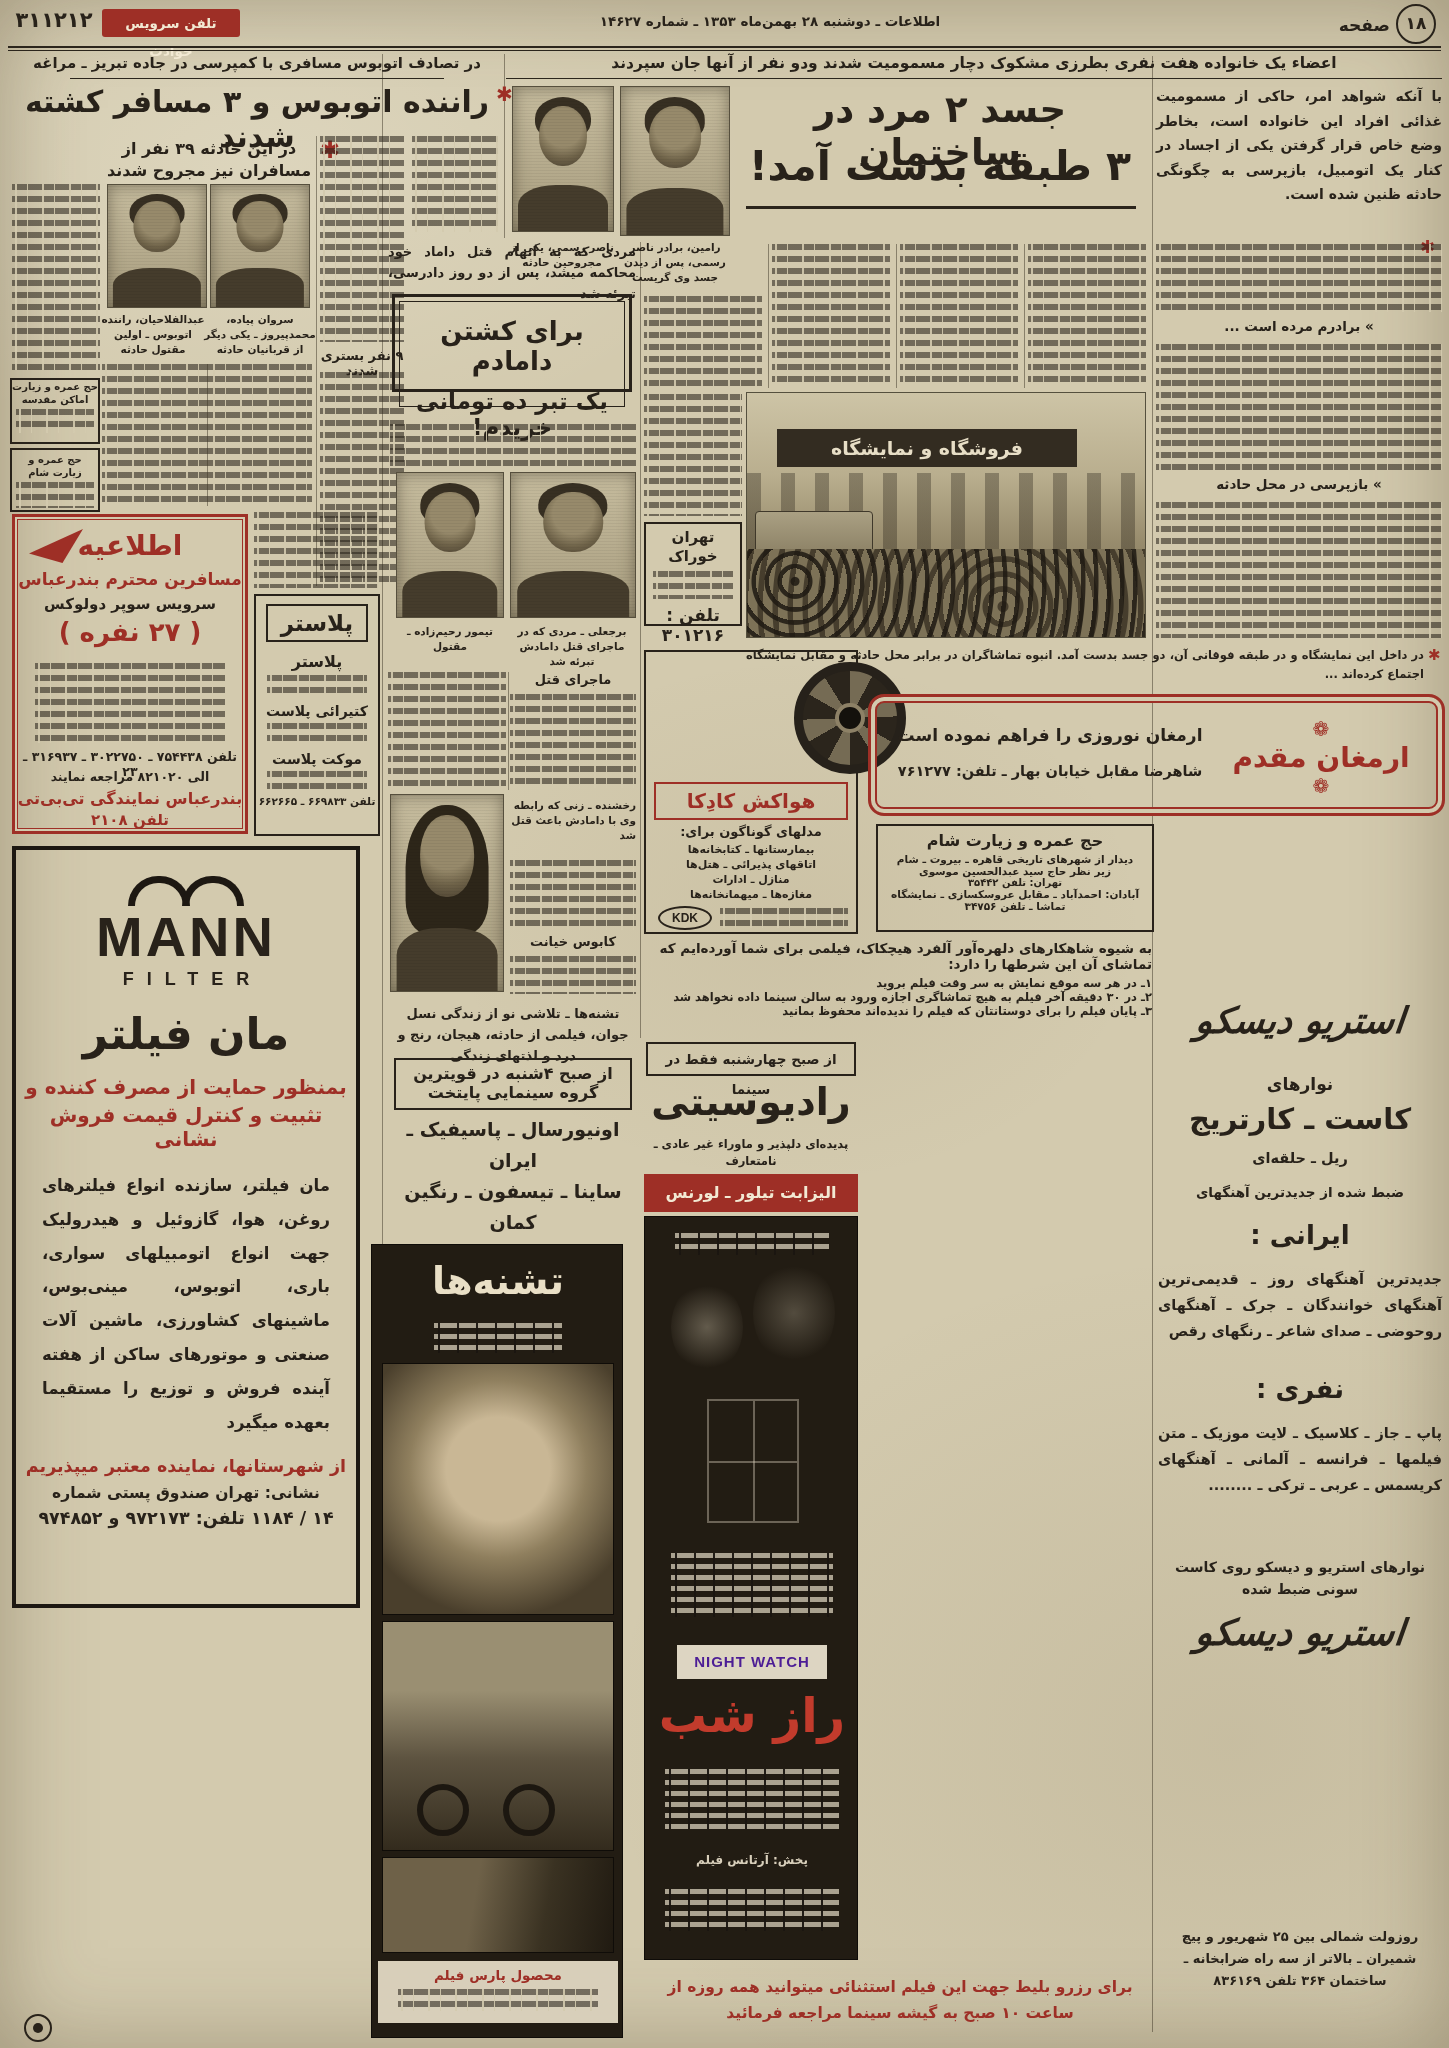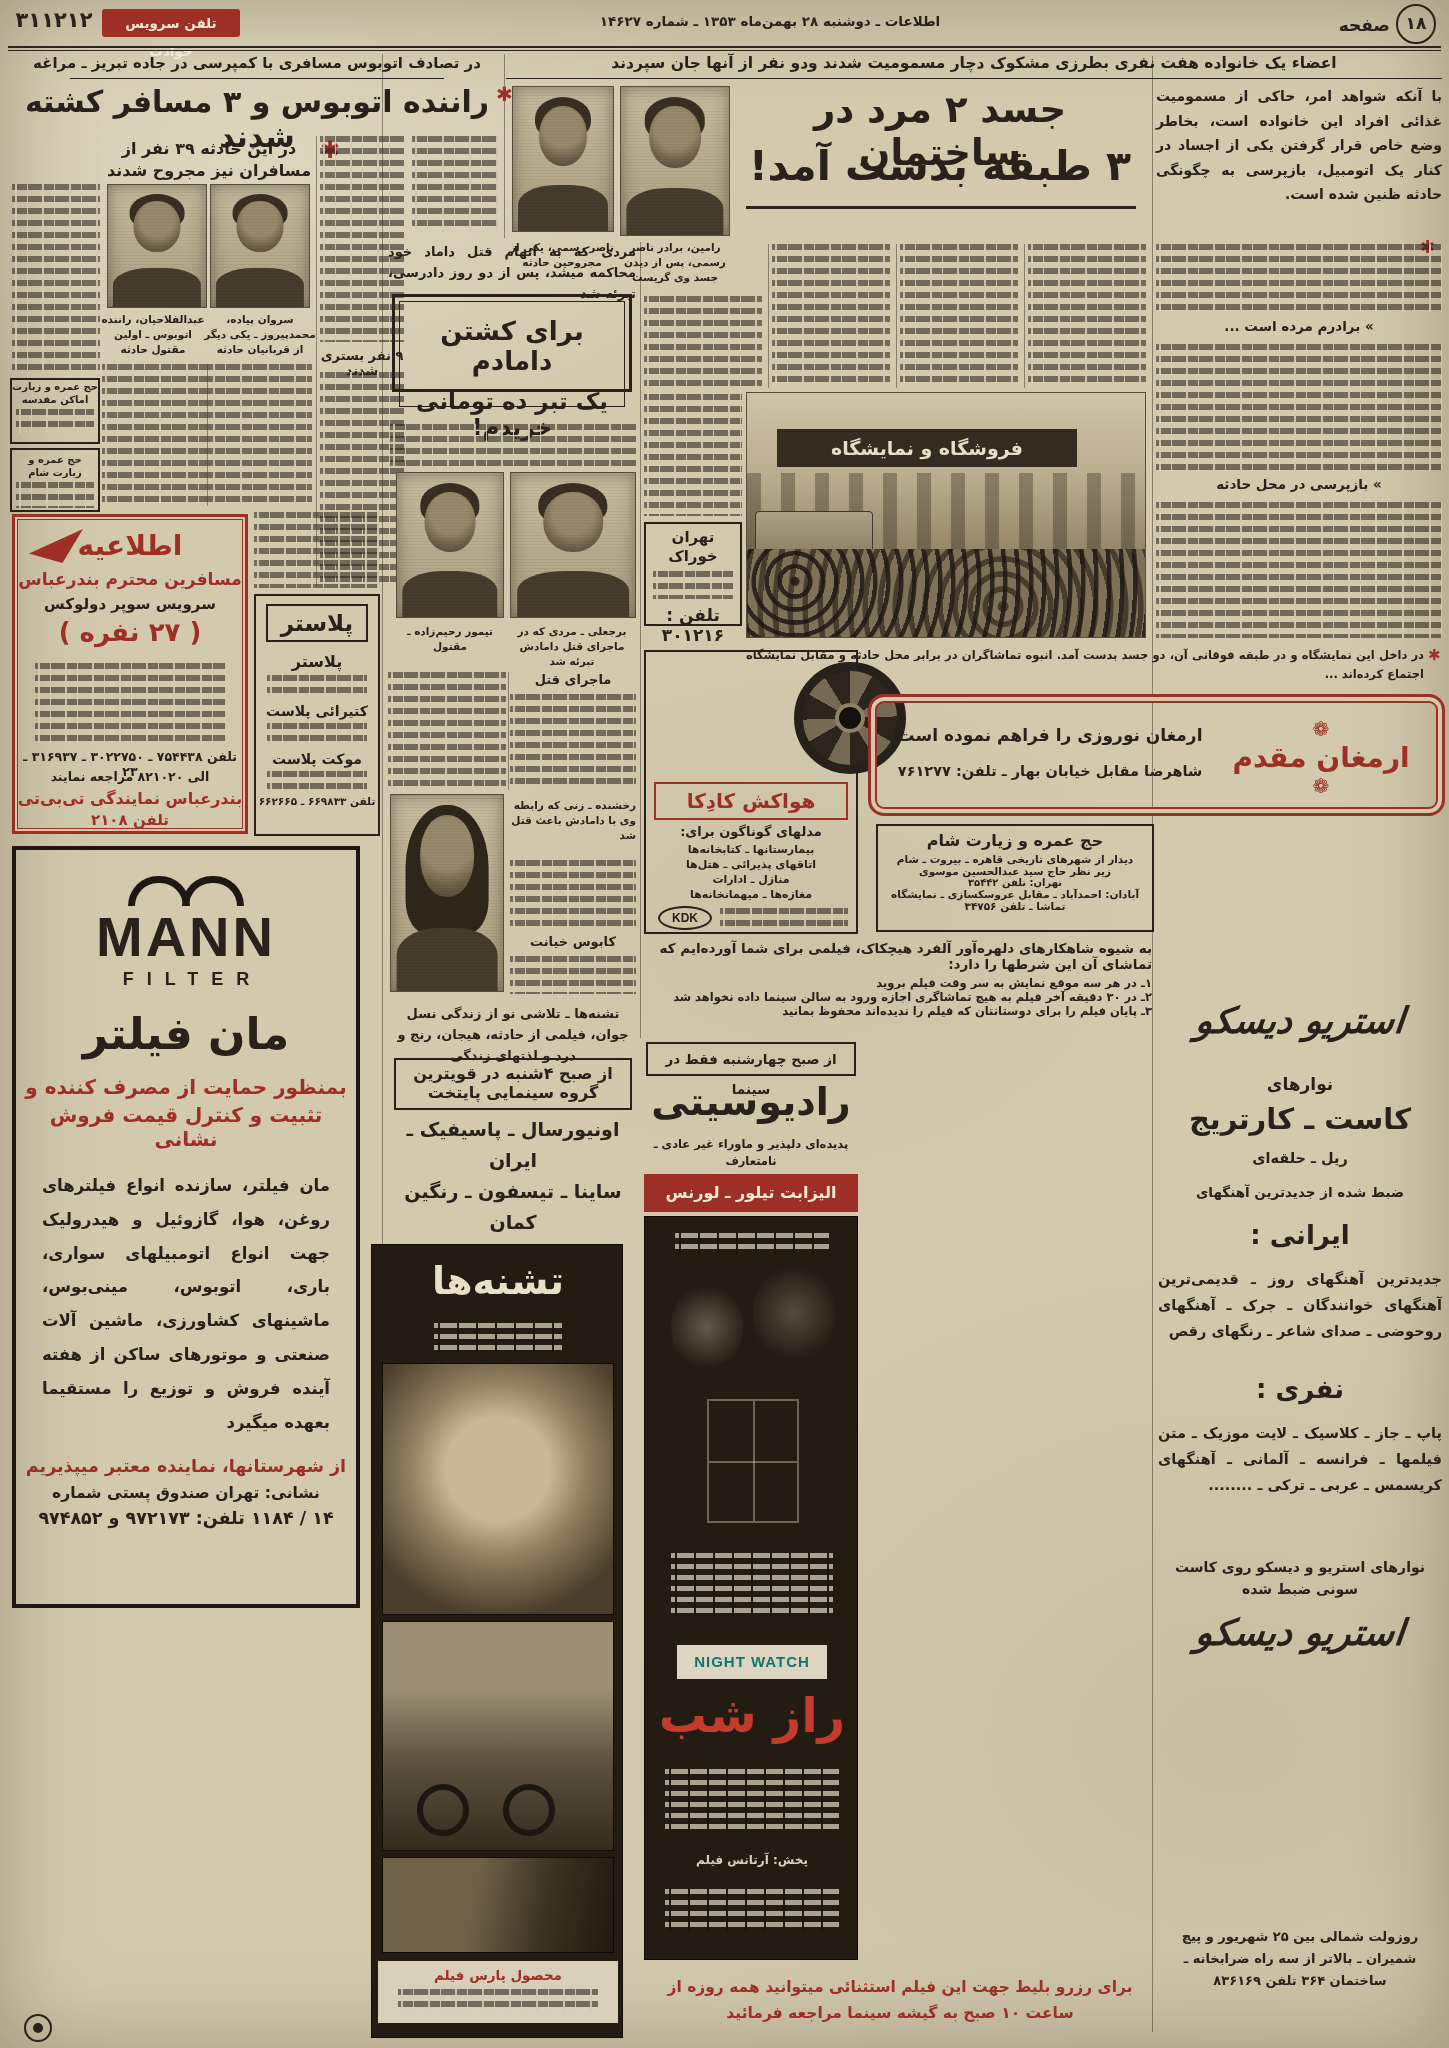--- a/index.html
+++ b/index.html
@@ -290,21 +290,21 @@
 
   <div class="abs poster" style="left:644px;top:1216px;width:214px;height:744px">
     <div class="abs fxl" style="left:30px;top:16px;width:154px;height:22px"></div>
     <div class="abs" style="left:26px;top:64px;width:72px;height:92px;border-radius:50%;background:radial-gradient(circle,rgba(222,211,185,.34),transparent 70%)"></div>
     <div class="abs" style="left:108px;top:44px;width:82px;height:104px;border-radius:50%;background:radial-gradient(circle,rgba(222,211,185,.26),transparent 70%)"></div>
     <div class="abs" style="left:62px;top:182px;width:92px;height:124px;border:2px solid rgba(220,210,190,.4)">
       <div style="position:absolute;left:50%;top:0;width:2px;height:100%;background:rgba(220,210,190,.4)"></div>
       <div style="position:absolute;left:0;top:50%;width:100%;height:2px;background:rgba(220,210,190,.4)"></div>
     </div>
     <div class="abs fxl" style="left:26px;top:336px;width:162px;height:64px"></div>
-    <div class="abs b c ltr" style="left:32px;top:428px;width:150px;height:34px;background:#ddd5c2;color:#0f766e;font-size:15px;line-height:34px;letter-spacing:1px;font-family:'Liberation Sans',sans-serif">NIGHT WATCH</div>
+    <div class="abs b c ltr" style="left:32px;top:428px;width:150px;height:34px;background:#ddd5c2;color:#4c1d95;font-size:15px;line-height:34px;letter-spacing:1px;font-family:'Liberation Sans',sans-serif">NIGHT WATCH</div>
     <div class="abs b c" style="left:10px;top:470px;width:194px;font-size:48px;color:#c23b2c">راز شب</div>
     <div class="abs fxl" style="left:20px;top:552px;width:174px;height:60px"></div>
     <div class="abs b c" style="left:20px;top:636px;width:174px;font-size:12px;color:#d8cfbb">پخش: آرتانس فیلم</div>
     <div class="abs fxl" style="left:20px;top:672px;width:174px;height:42px"></div>
   </div>
 
   <div class="abs b c red" style="left:652px;top:1974px;width:496px;font-size:15.5px;line-height:1.7">برای رزرو بلیط جهت این فیلم استثنائی میتوانید همه روزه از ساعت ۱۰ صبح به گیشه سینما مراجعه فرمائید</div>
 
   <div class="abs b j" style="left:1156px;top:84px;width:286px;font-size:14px;line-height:1.75">با آنکه شواهد امر، حاکی از مسمومیت غذائی افراد این خانواده است، بخاطر وضع خاص قرار گرفتن یکی از اجساد در کنار یک اتومبیل، بازپرسی به چگونگی حادثه ظنین شده است.</div>
   <span class="abs star" style="left:1420px;top:236px;font-size:18px"></span>

